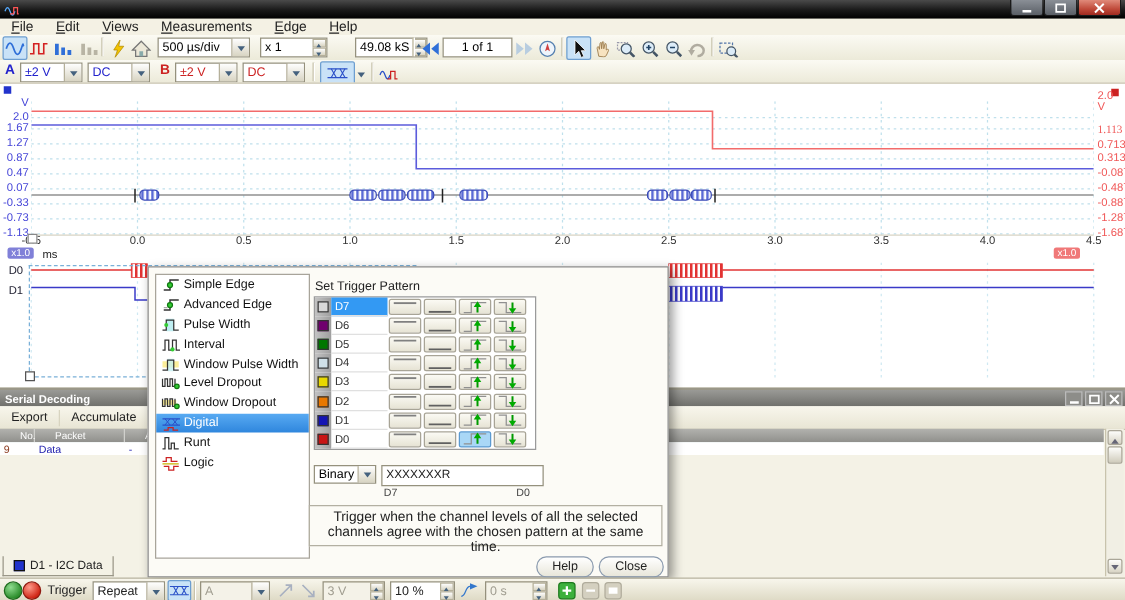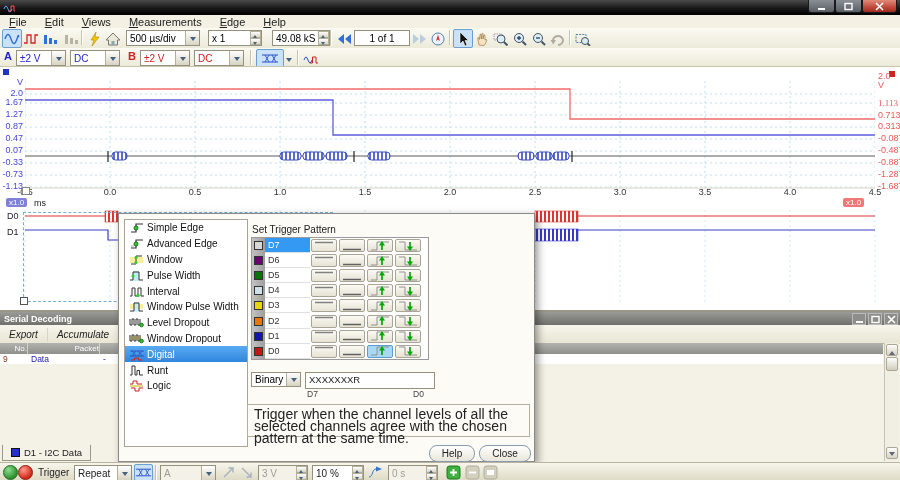--- a/index.html
+++ b/index.html
@@ -57,24 +57,24 @@
   .selhandle{position:absolute;left:20px;top:87px;width:6px;height:6px;background:#fff;border:1px solid #555;}
   
   .serial{left:0;top:310px;width:900px;height:152px;background:#f4f2e6;border-top:2px solid #9a9788;}
   .serial .cap{position:absolute;left:0;top:0;width:900px;height:13px;
     background:linear-gradient(#9a9a96,#70706c);color:#fff;font-size:9px;font-weight:bold;
     display:flex;align-items:center;padding-left:4px;box-sizing:border-box;}
   .capbtns{position:absolute;right:2px;top:1px;display:flex;gap:2px;}
   .capbtn{width:12px;height:10px;background:#8d8d89;border:1px solid #bbb;display:flex;align-items:center;justify-content:center;}
   .serial .tbar{position:absolute;left:0;top:13px;width:900px;height:18px;background:linear-gradient(#f8f6ec,#e8e5d4);
     border-bottom:1px solid #c8c3ac;display:flex;align-items:center;font-size:10px;color:#222;}
-  .sbtn{padding:1px 9px;border-right:1px solid #d8d4c0;font-style:italic;}
+  .sbtn{padding:1px 9px;border-right:1px solid #d8d4c0;}
   .shead{position:absolute;left:0;top:31px;width:883px;height:11px;background:linear-gradient(#b2b2ae,#8f8f8b);
     color:#fff;font-size:8px;display:flex;align-items:center;}
-  .shead span{padding-left:3px;border-right:1px solid #d0d0cc;box-sizing:border-box;display:inline-block;height:100%;line-height:11px;text-align:right;}
+  .shead span{padding-left:16px;border-right:1px solid #d0d0cc;box-sizing:border-box;display:inline-block;height:100%;line-height:11px;}
   .srow{position:absolute;left:0;width:883px;height:10px;font-size:8.5px;display:flex;align-items:center;background:#fff;}
   .srow:nth-child(even){background:#f3f3ec;}
   .srow span{padding-left:3px;box-sizing:border-box;display:inline-block;white-space:nowrap;}
   .srow .no{width:28px;color:#8b3a1e;}
   .srow .pk{width:72px;color:#2222b0;}
   .srow .ad{width:60px;color:#2222b0;}
   .srow.selected{background:#7da7d8;} .srow.selected span{color:#fff;}
   .stab{position:absolute;left:2px;top:133px;height:15px;background:#f4f2e6;border:1px solid #9a9788;border-top:none;
     display:flex;align-items:center;font-size:9.5px;padding:0 8px;color:#222;}
   .stab .sq{width:7px;height:7px;background:#2233cc;margin-right:4px;border:1px solid #111;}
@@ -103,21 +103,21 @@
     border-bottom:1px solid #e0e0e0;box-sizing:border-box;color:#333;}
   .pat-row.selected .pat-name{background:#3399f3;color:#fff;}
   .pat-btn{width:26px;height:13px;margin:0 1px;padding:0;border:1px solid #a8a496;border-radius:2px;
     background:linear-gradient(#fbfaf4,#e6e3d4);display:flex;align-items:center;justify-content:center;}
   .pat-btn.active{background:#a9d7f6;border-color:#5c9ad0;}
   .fmtcombo{left:132px;top:158px;width:48px;}
   .patfield{position:absolute;left:186px;top:158px;width:122px;height:13px;border:1px solid #95917d;background:#fff;
     font-size:9.5px;padding:1px 3px;color:#222;}
   .rangelbl{position:absolute;top:175px;font-size:8.5px;color:#444;}
   .descbox{position:absolute;left:128px;top:190px;width:283px;height:33px;border:1px solid #b3b0a2;background:#fcfbf6;
-    font-size:14px;color:#222;padding:3px 6px;box-sizing:border-box;line-height:12px;}
+    font-size:11px;color:#222;padding:3px 6px;box-sizing:border-box;line-height:12px;text-align:center;}
   .dlgbtn{position:absolute;top:231px;height:15px;border:1px solid #8a9aae;border-radius:8px;
     background:linear-gradient(#ffffff,#e8e6da);font-size:10px;display:flex;align-items:center;justify-content:center;color:#222;}
   
   .statusbar{left:0;top:462px;width:900px;height:18px;background:linear-gradient(#f8f6ec,#ddd9c4);
     border-top:1px solid #b8b4a0;font-size:10px;color:#222;}
   .stxt{position:absolute;top:4px;}
   .roundbtn{position:absolute;top:2px;width:13px;height:13px;border-radius:50%;}
   .roundbtn.play{background:radial-gradient(circle at 35% 30%,#8fdc8f,#2e8f2e 70%);border:1px solid #1d6b1d;}
   .roundbtn.stop{background:radial-gradient(circle at 35% 30%,#ff9a8a,#d02818 70%);border:1px solid #8f1a10;}
   .sbicon{position:absolute;top:1px;width:17px;height:15px;display:flex;align-items:center;justify-content:center;
@@ -213,21 +213,21 @@
         <i></i>
       </span>
   </div>
   <div class="combo" style="left:208px;top:2px;width:52px">
     <span class="val">x 1</span>
     <span class="spin">
         <b class="up"></b>
         <b class="dn"></b>
       </span>
   </div>
-  <div class="combo" style="left:272px;top:2px;width:56px">
+  <div class="combo" style="left:284px;top:2px;width:56px">
     <span class="val">49.08 kS</span>
     <span class="spin">
         <b class="up"></b>
         <b class="dn"></b>
       </span>
   </div>
   <div class="tsep" style="left:330px"></div>
   <div class="tbtn" style="left:334px">
       <svg width="16" height="14" viewBox="0 0 16 14">
         <polygon points="8,2 8,12 2,7" fill="#2f6fd8"></polygon>
@@ -619,31 +619,20 @@
         <span class="ic">
           <svg width="16" height="13" viewBox="0 0 16 13">
             <path d="M2,9 H5" stroke="#aaa"></path>
             <path d="M2,11 H7 V3 H14" stroke="#333" fill="none" stroke-width="1.2"></path>
             <circle cx="7" cy="7" r="2" fill="#33cc33" stroke="#117711"></circle>
           </svg>
         </span>
         <span>Advanced Edge</span>
       </div>
 
-      <div class="trit">
-        <span class="ic">
-          <svg width="16" height="13" viewBox="0 0 16 13">
-            <rect x="1" y="4" width="13" height="6" fill="#fbee9a"></rect>
-            <path d="M2,11 H7 V3 H13" stroke="#333" fill="none"></path>
-            <circle cx="7" cy="4.5" r="1.6" fill="#33cc33"></circle>
-            <circle cx="7" cy="9.5" r="1.6" fill="#33cc33"></circle>
-          </svg>
-        </span>
-        <span>Window</span>
-      </div>
 
       <div class="trit">
         <span class="ic">
           <svg width="16" height="13" viewBox="0 0 16 13">
             <rect x="4" y="2" width="6" height="10" fill="#bfeef2"></rect>
             <path d="M1,11 H4 V3 H10 V11 H14" stroke="#333" fill="none"></path>
             <circle cx="4" cy="7" r="1.6" fill="#33cc33"></circle>
           </svg>
         </span>
         <span>Pulse Width</span>

